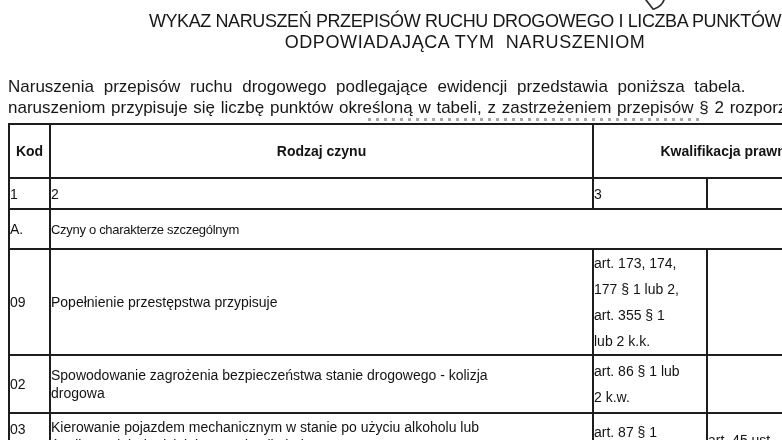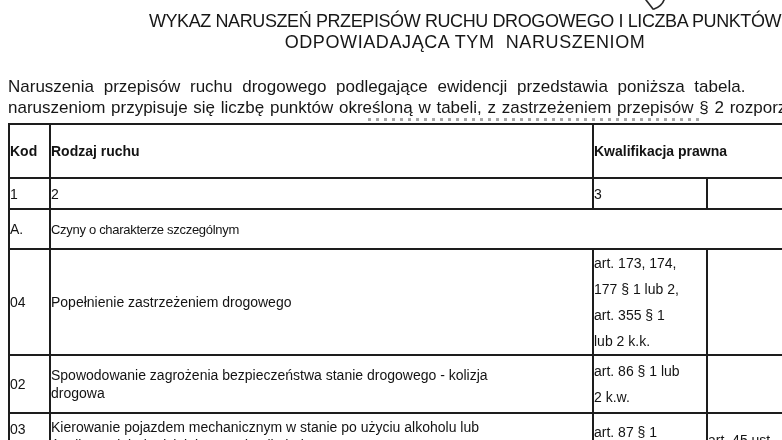--- a/index.html
+++ b/index.html
@@ -47,21 +47,21 @@
     vertical-align:middle; font-weight:normal; text-align:left;
     overflow:hidden;
   }
   tr.r-head   { height:54px; }
   tr.r-num    { height:31px; }
   tr.r-sect   { height:40px; }
   tr.r-01     { height:91px; }
   tr.r-02     { height:58px; }
   tr.r-03     { height:80px; }
 
-  .vtable th { font-weight:bold; text-align:left; font-size:14px; }
+  .vtable th { font-weight:bold; text-align:center; font-size:14px; }
   .kwal-head { padding-right:55px; }
 
   .c-num  { text-align:center; font-weight:bold; }
   .c-kod  { text-align:center; }
   .c-sect {
     text-align:center; font-weight:bold; font-size:13px;
     letter-spacing:-0.3px; padding-left:24px;
   }
   .c-rodzaj {
     padding:2px 10px 2px 7px; line-height:18px; white-space:pre-line;
@@ -98,39 +98,39 @@
     <colgroup>
       <col style="width:41px">
       <col style="width:543px">
       <col style="width:114px">
       <col style="width:154px">
     </colgroup>
 
     <tbody>
         <tr class="r-head">
       <th>Kod</th>
-      <th>Rodzaj ruchu</th>
+      <th>Rodzaj czynu</th>
       <th colspan="2" class="kwal-head">Kwalifikacja prawna</th>
     </tr>
 
     <tr class="r-num">
       <td class="c-num">1</td>
       <td class="c-num">2</td>
       <td class="c-num">3</td>
       <td class="c-num"></td>
     </tr>
 
     <tr class="r-sect">
       <td class="c-kod c-num">A.</td>
       <td colspan="3" class="c-sect">Czyny o charakterze szczególnym</td>
     </tr>
 
     <tr class="r-01">
-      <td class="c-kod">04</td>
-      <td class="c-rodzaj">Popełnienie zastrzeżeniem drogowego</td>
+      <td class="c-kod">09</td>
+      <td class="c-rodzaj">Popełnienie przestępstwa przypisuje</td>
       <td class="c-kwal">art. 173, 174,
 177 § 1 lub 2,
 art. 355 § 1
 lub 2 k.k.</td>
       <td class="c-kwal c-kwal2"></td>
     </tr>
 
     <tr class="r-02">
       <td class="c-kod">02</td>
       <td class="c-rodzaj">Spowodowanie zagrożenia bezpieczeństwa stanie drogowego - kolizja

